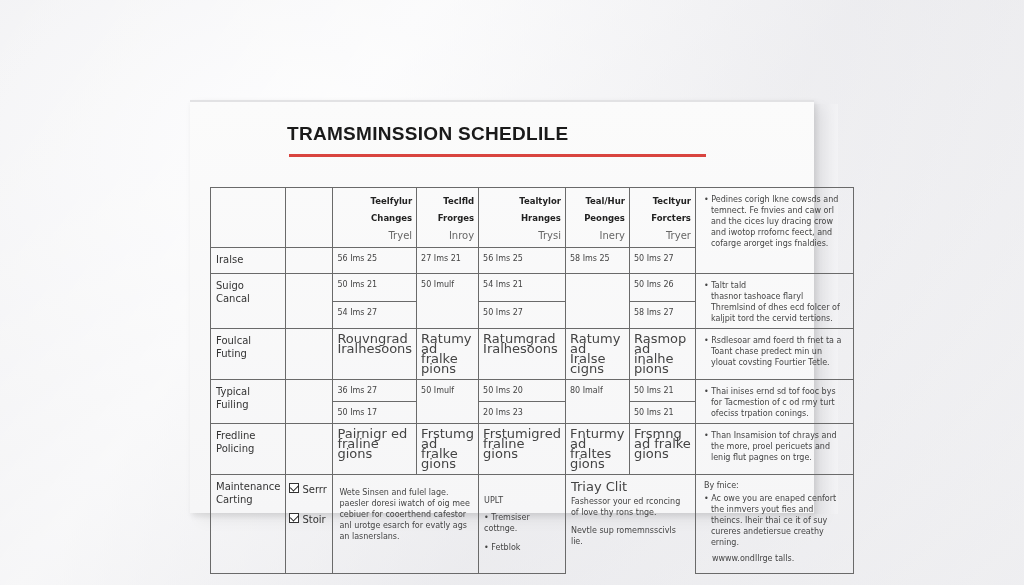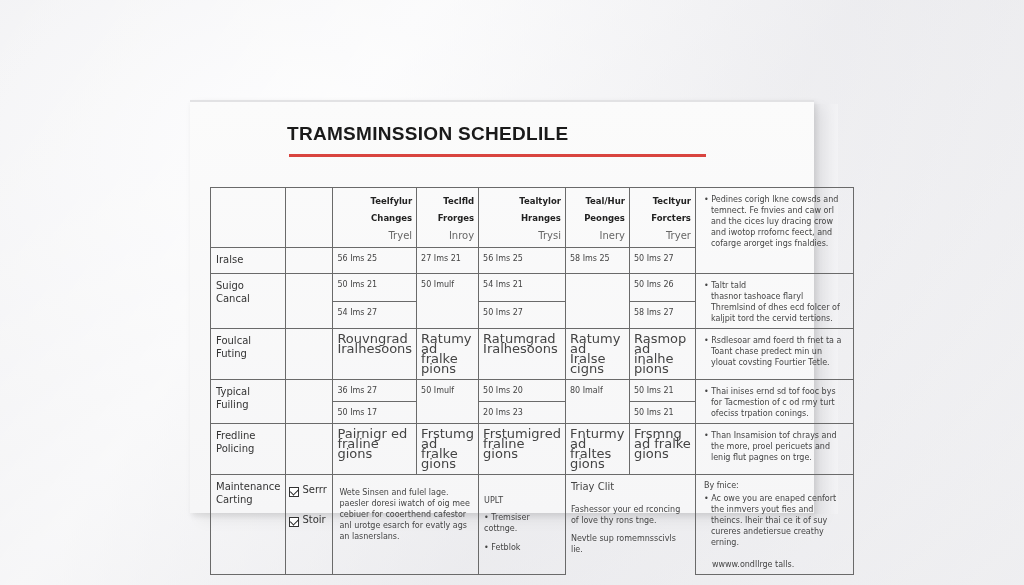--- a/index.html
+++ b/index.html
@@ -54,21 +54,21 @@
     .grid td.hdr {
       text-align: right; font-weight: bold; font-size: 8.5px; line-height: 17px;
       padding-top: 5px; color: #222;
     }
     .hdr .sub { display: block; font-weight: normal; font-size: 10px; color: #666; }
     .grid td.val { font-size: 8px; padding: 5px 4px; color: #444; }
     .grid td.txt { font-size: 13px; line-height: 10px; color: #444; padding: 5px 4px; }
     .note { font-size: 7px; line-height: 10px; color: #444; padding: 6px 6px 4px 8px !important; }
     .note .bullet { display: block; padding-left: 7px; text-indent: -7px; }
     .note .head { display: block; }
-    .check { font-size: 10px; line-height: 14px; display: flex; align-items: flex-end; gap: 3px; margin-bottom: 16px; color: #333; }
+    .check { font-size: 10px; line-height: 14px; display: flex; align-items: flex-start; gap: 3px; margin-bottom: 16px; color: #333; }
     .cbox {
       display: inline-block; width: 10px; height: 10px; border: 1px solid #333;
       position: relative; background: #fff;
     }
     .cbox::after {
       content: ""; position: absolute; left: 2px; top: -1px; width: 4px; height: 7px;
       border: solid #222; border-width: 0 1.6px 1.6px 0; transform: rotate(45deg);
     }
     .plain-block { font-size: 7px; line-height: 10px; color: #444; }
     .plain-block p { margin-bottom: 7px; }
@@ -195,24 +195,24 @@
         <span>Stoir</span>
       </div>
     </td>
     <td colspan="2" class="plain-block" style="padding:12px 6px 4px 6px">Wete Sinsen and fulel lage. paesler doresi iwatch of oig mee cebiuer for cooerthend cafestor anl urotge esarch for evatly ags an lasnerslans.</td>
     <td class="plain-block" style="padding:20px 5px">
       <div style="font-size:8px;margin-bottom:6px">UPLT</div>
       <div style="margin-bottom:8px">• <span>Tremsiser cottnge.</span></div>
       <div>• <span>Fetblok</span></div>
     </td>
     <td colspan="2" class="plain-block nob" style="padding:6px 5px; border-top:1px solid #6a6a6a !important;">
-      <div style="font-size:10px;margin-bottom:12px">Triay Clit</div>
+      <div style="font-size:13px;margin-bottom:4px">Triay Clit</div>
       <p>Fashessor your ed rconcing of love thy rons tnge.</p>
       <p>Nevtle sup romemnsscivls lie.</p>
     </td>
     <td class="note" style="padding-top:5px !important">
       <span class="head" style="margin-bottom:2px">By fnice:</span>
       <span class="bullet">• <span>Ac owe you are enaped cenfort the inmvers yout fies and theincs. Iheir thai ce it of suy cureres andetiersue creathy erning.</span></span>
-      <span class="head" style="margin-top:11px; padding-left:8px">wwww.ondllrge talls.</span>
+      <span class="head" style="margin-top:5px; padding-left:8px">wwww.ondllrge talls.</span>
     </td>
   </tr>
 </tbody>
   </table>
 
 </body></html>

